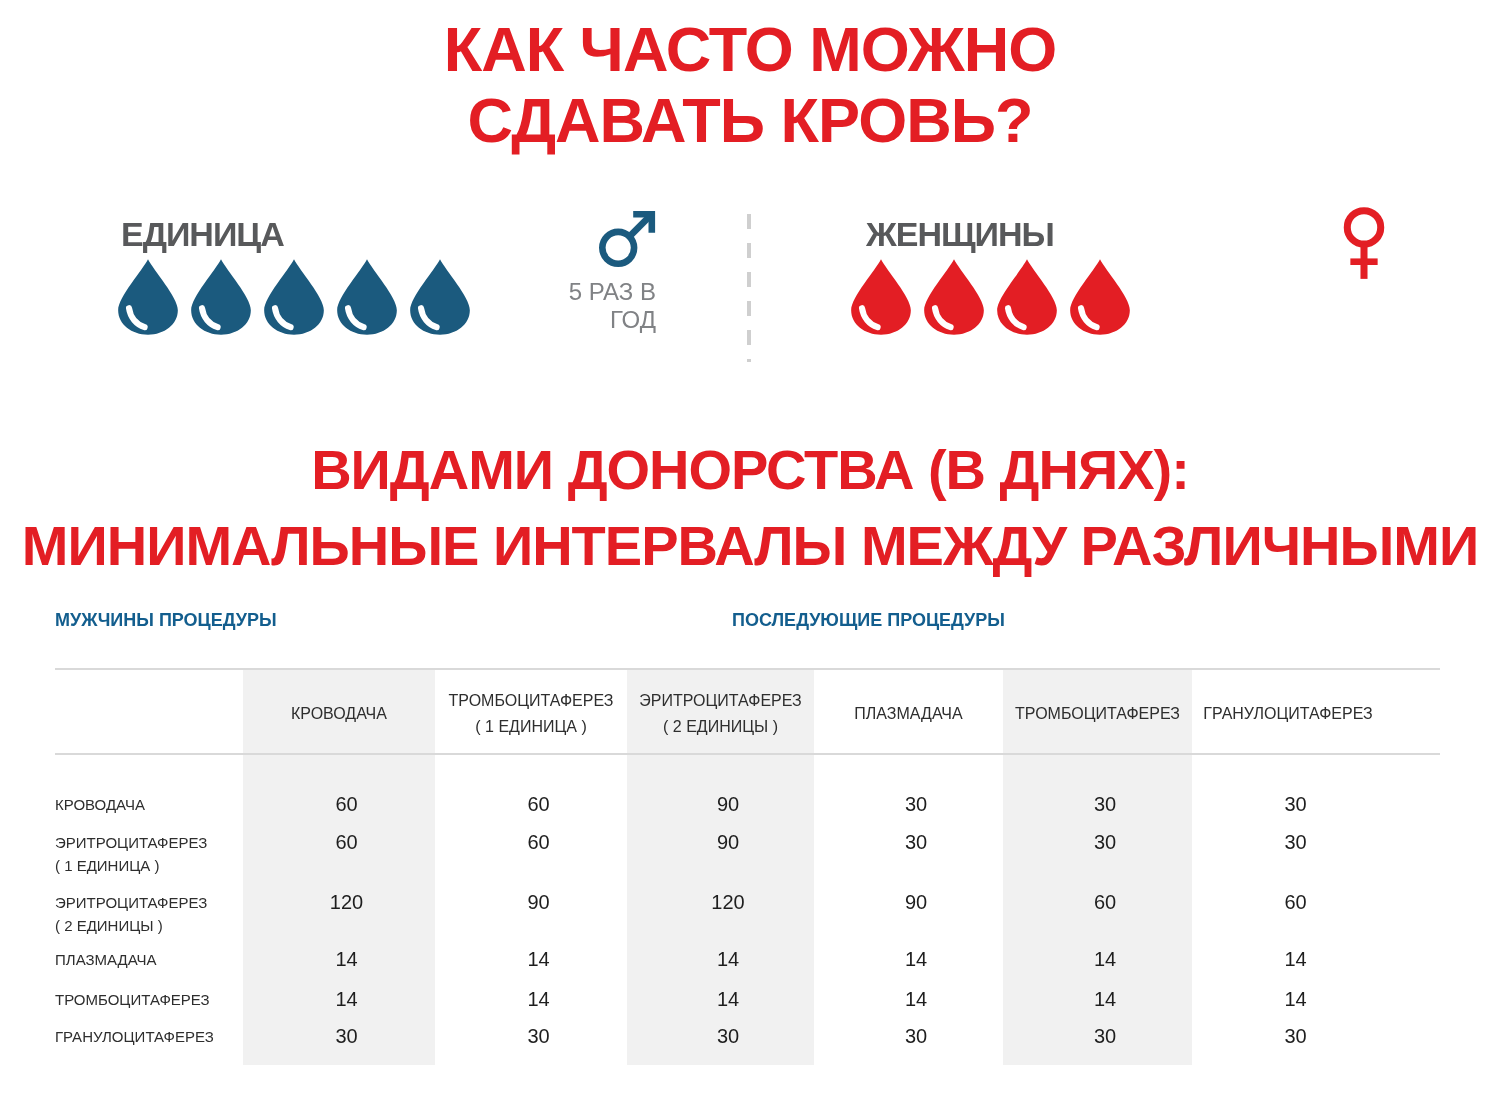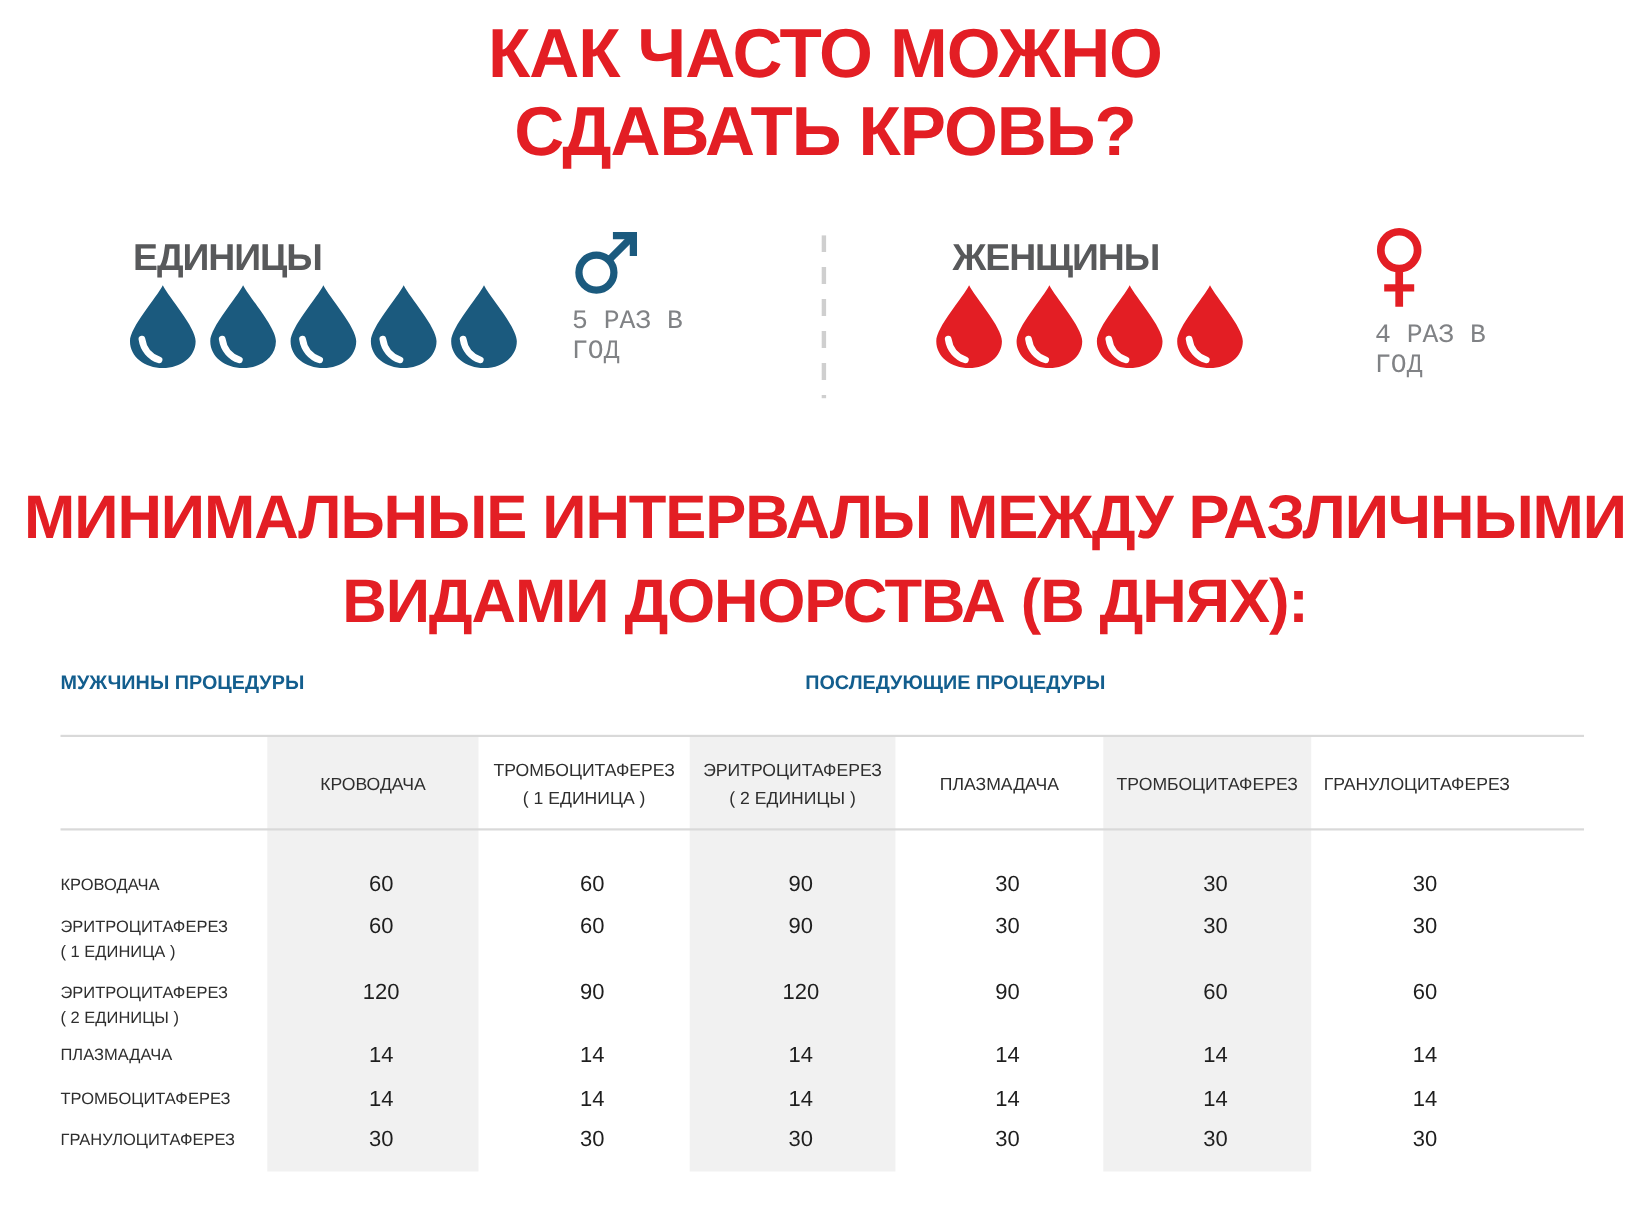--- a/index.html
+++ b/index.html
@@ -8,21 +8,21 @@
   
   .main-title{position:absolute;top:14px;left:0;width:100%;margin:0;text-align:center;
     font-size:63px;line-height:71px;font-weight:700;color:var(--red);letter-spacing:-1px;}
   .sub-title{position:absolute;top:432px;left:0;width:100%;margin:0;text-align:center;
     font-size:56px;line-height:76px;font-weight:700;color:var(--red);letter-spacing:-1px;}
   
   .gender-label{position:absolute;font-size:34px;font-weight:700;color:var(--label_gray);letter-spacing:-1px;}
   .drops{position:absolute;display:flex;gap:5px;}
   .drops svg{width:68px;height:78px;}
   .male .drops svg{color:var(--blue);} .female .drops svg{color:var(--red);}
-  .symbol-group{position:absolute;text-align:left;font-family:Liberation Mono, monospace;}
+  .symbol-group{position:absolute;text-align:right;}
   .freq{font-size:24px;color:var(--freq_gray);margin-top:4px;letter-spacing:0;}
   .divider{position:absolute;left:747px;top:214px;width:4px;height:148px;
     background:repeating-linear-gradient(to bottom,#CFCFCF 0 15px,transparent 15px 29px);}
   
   .proc-label{position:absolute;top:610px;font-size:18px;font-weight:700;color:var(--section_blue);letter-spacing:0;}
   
   .itable{position:absolute;left:55px;top:668px;width:1385px;height:407px;
     --cols:188px 192px 192px 187px 189px 189px 192px;}
   .tline{position:absolute;left:0;width:100%;height:2px;background:var(--border);}
   .tline.top{top:0;} .tline.mid{top:85px;}
@@ -42,21 +42,21 @@
 <body>
 
 <div class="page">
 
   <h1 class="main-title">
     <div>КАК ЧАСТО МОЖНО</div>
     <div>СДАВАТЬ КРОВЬ?</div>
   </h1>
 
   <div class="male">
-    <div class="gender-label" style="left:121px;top:215px;">ЕДИНИЦЫ</div>
+    <div class="gender-label" style="left:121px;top:215px;">ЕДИНИЦА</div>
     <div class="drops" style="left:114px;top:258px;">
   <svg viewBox="0 0 100 115" aria-hidden="true">
     <path fill="currentColor" d="M50 2 C 58 18 94 58 94 77 C 94 98 74 113 50 113 C 26 113 6 98 6 77 C 6 58 42 18 50 2 Z"></path>
     <path d="M22 74 C 24 88 33 98 45 102" stroke="#fff" stroke-width="9" fill="none" stroke-linecap="round"></path>
   </svg>
 
   <svg viewBox="0 0 100 115" aria-hidden="true">
     <path fill="currentColor" d="M50 2 C 58 18 94 58 94 77 C 94 98 74 113 50 113 C 26 113 6 98 6 77 C 6 58 42 18 50 2 Z"></path>
     <path d="M22 74 C 24 88 33 98 45 102" stroke="#fff" stroke-width="9" fill="none" stroke-linecap="round"></path>
   </svg>
@@ -110,27 +110,26 @@
     <path fill="currentColor" d="M50 2 C 58 18 94 58 94 77 C 94 98 74 113 50 113 C 26 113 6 98 6 77 C 6 58 42 18 50 2 Z"></path>
     <path d="M22 74 C 24 88 33 98 45 102" stroke="#fff" stroke-width="9" fill="none" stroke-linecap="round"></path>
   </svg>
 </div>
     <div class="symbol-group" style="left:1250px;top:207px;width:136px;">
       <svg width="44" height="76" viewBox="0 0 100 170" aria-hidden="true">
         <circle cx="50" cy="45" r="38" stroke="var(--red)" stroke-width="16" fill="none"></circle>
         <path d="M50 84 L50 162" stroke="var(--red)" stroke-width="16" fill="none"></path>
         <path d="M19 123 L81 123" stroke="var(--red)" stroke-width="15" fill="none"></path>
       </svg>
-      <div class="freq">4 РАЗ В ГОД</div>
     </div>
   </div>
 
   <h2 class="sub-title">
+    <div>ВИДАМИ ДОНОРСТВА (В ДНЯХ):</div>
     <div>МИНИМАЛЬНЫЕ ИНТЕРВАЛЫ МЕЖДУ РАЗЛИЧНЫМИ</div>
-    <div>ВИДАМИ ДОНОРСТВА (В ДНЯХ):</div>
   </h2>
 
   <div class="proc-label" style="left:55px;">МУЖЧИНЫ ПРОЦЕДУРЫ</div>
   <div class="proc-label" style="left:732px;">ПОСЛЕДУЮЩИЕ ПРОЦЕДУРЫ</div>
 
   <div class="itable">
     <div class="stripe s1"></div>
     <div class="stripe s2"></div>
     <div class="stripe s3"></div>
     <div class="tline top"></div>

